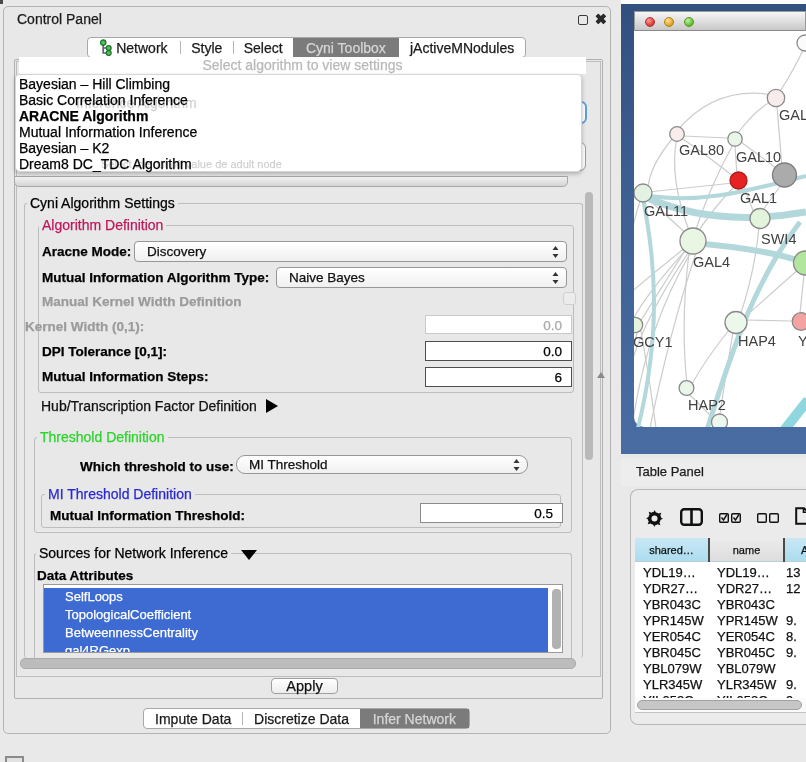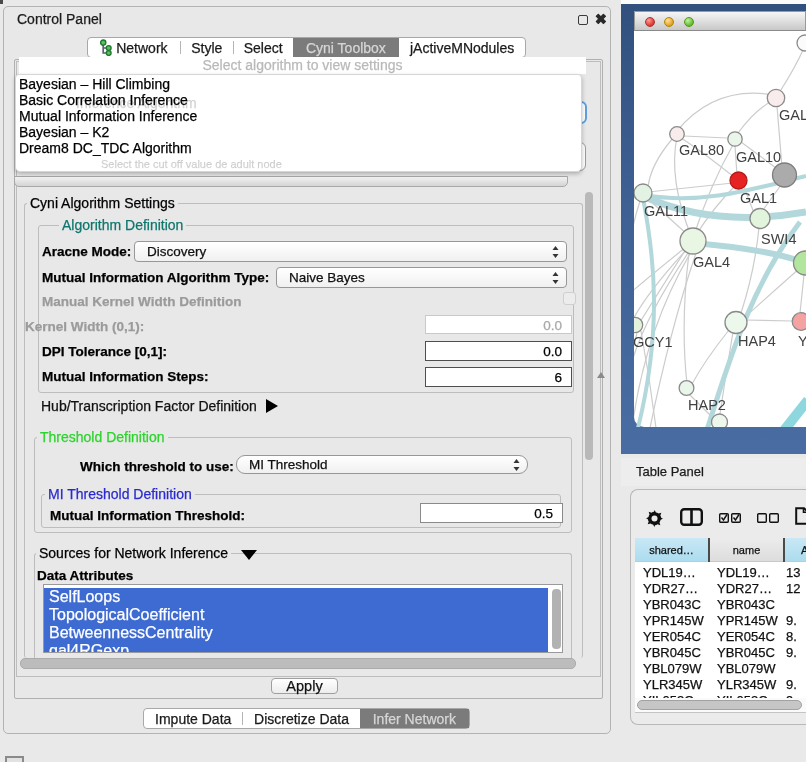--- a/index.html
+++ b/index.html
@@ -30,21 +30,21 @@
 .groupbox { border:1px solid #bdbdbd; border-radius:3px; }
 .grouplabel { position:absolute; top:-9px; left:8px; background:#e8e8e8; padding:0 3px; font-size:14px; }
 .lbl { position:absolute; font-size:13.5px; font-weight:bold; color:#000; }
 .lbl.dis { color:#9b9b9b; }
 .field { position:absolute; background:#fff; font-size:13.5px; text-align:right; padding-right:9px; line-height:19px; }
 .combo { position:absolute; background:linear-gradient(#ffffff,#f0f0f0); border:1px solid #979797; font-size:13.5px; padding-left:12px; display:flex; align-items:center; }
 .carets { position:absolute; right:7px; top:50%; transform:translateY(-50%); width:7px; height:12px; }
 
 
 #attr-list { left:43px; top:584px; width:520px; height:69px; background:#fff; border:1px solid #9a9a9a; overflow:hidden; padding-top:3px; }
-.attr-item { width:504px; height:18px; background:#3e6bd2; color:#fff; font-size:16px; padding-left:5px; line-height:18px; }
+.attr-item { width:504px; height:18px; background:#3e6bd2; color:#fff; font-size:13px; padding-left:21px; line-height:18px; }
 #attr-thumb { left:552px; top:589px; width:9px; height:60px; background:#b2b2b2; border-radius:4px; }
 
 #apply-btn { left:271px; top:678px; width:67px; height:16px; background:linear-gradient(#ffffff,#ededed);
   border:1px solid #9f9f9f; border-radius:4px; font-size:14.5px; text-align:center; line-height:15px; }
 
 #bottabs { left:143px; top:708px; width:327px; height:21px; }
 
 
 #promptbox { left:19px; top:57px; width:567px; height:17px; background:#fff; text-align:center; color:#b9b9b9; font-size:14px; line-height:17px; }
 #popup { left:15px; top:74px; width:567px; height:98px; background:#fff; border:1px solid #d6d6d6;
@@ -108,21 +108,21 @@
 
 <div class="abs" style="left:560px;top:101px;width:27px;height:23px;border:2.5px solid #5c9fe0;border-radius:6px;background:#fff;"></div>
 <div class="abs" style="left:550px;top:142px;width:36px;height:29px;border:1px solid #9a9a9a;border-radius:0 6px 6px 0;background:#fff;"></div>
 <div class="abs" style="left:14px;top:176px;width:554px;height:11px;border:1px solid #a8a8a8;border-radius:0 0 5px 5px;background:linear-gradient(#f2f2f2,#d4d4d4);"></div>
 
 <div class="abs groupbox" style="left:24px;top:203px;width:559px;height:455px;border-bottom:none;">
   <div class="grouplabel" style="color:#000;left:2px;">Cyni Algorithm Settings</div>
 </div>
 
 <div class="abs groupbox" style="left:38px;top:225px;width:536px;height:168px;">
-  <div class="grouplabel" style="color:#0f766e;left:20px;">Algorithm Definition</div>
+  <div class="grouplabel" style="color:#be185d;left:0;">Algorithm Definition</div>
 </div>
 <div class="lbl" style="left:42px;top:244px;">Aracne Mode:</div>
 <div class="combo" style="left:134px;top:241px;width:433px;height:21px;border-radius:4px;">Discovery
   <svg class="carets" viewBox="0 0 7 12">
       <path d="M3.5 0 L6.5 4 L0.5 4 Z" fill="#333"></path>
       <path d="M3.5 12 L6.5 8 L0.5 8 Z" fill="#333"></path>
     </svg>
 </div>
 <div class="lbl" style="left:42px;top:270px;">Mutual Information Algorithm Type:</div>
 <div class="combo" style="left:276px;top:267px;width:291px;height:21px;border-radius:4px;">Naive Bayes
@@ -180,20 +180,21 @@
   <div class="seg" style="width:117px;">Discretize Data</div>
   <div class="seg sel" style="width:110px;">Infer Network</div>
 </div>
 
 <div class="abs" id="promptbox">Select algorithm to view settings</div>
 <div class="abs" id="popup">
   <div class="ghost" style="left:60px;top:20px;font-size:14px;">Inference Algorithm</div>
   <div class="ghost" style="left:85px;top:83px;font-size:11px;">Select the cut off value de adult node</div>
   <div class="item" style="margin-top:1px;">Bayesian – Hill Climbing</div>
   <div class="item">Basic Correlation Inference</div>
+  <div class="item" style="font-weight:bold;">ARACNE Algorithm</div>
   <div class="item">Mutual Information Inference</div>
   <div class="item">Bayesian – K2</div>
   <div class="item">Dream8 DC_TDC Algorithm</div>
 </div>
 
 <div class="abs" id="topwhite"></div>
 <div class="abs" id="desktop"></div>
 <div class="abs" id="netwin">
   <div class="abs" id="nettitle">
     <div class="light" style="left:10px;background:radial-gradient(circle at 35% 30%,#ff9d96,#e3423b 60%,#b3281f);border:0.5px solid #a33;"></div>

